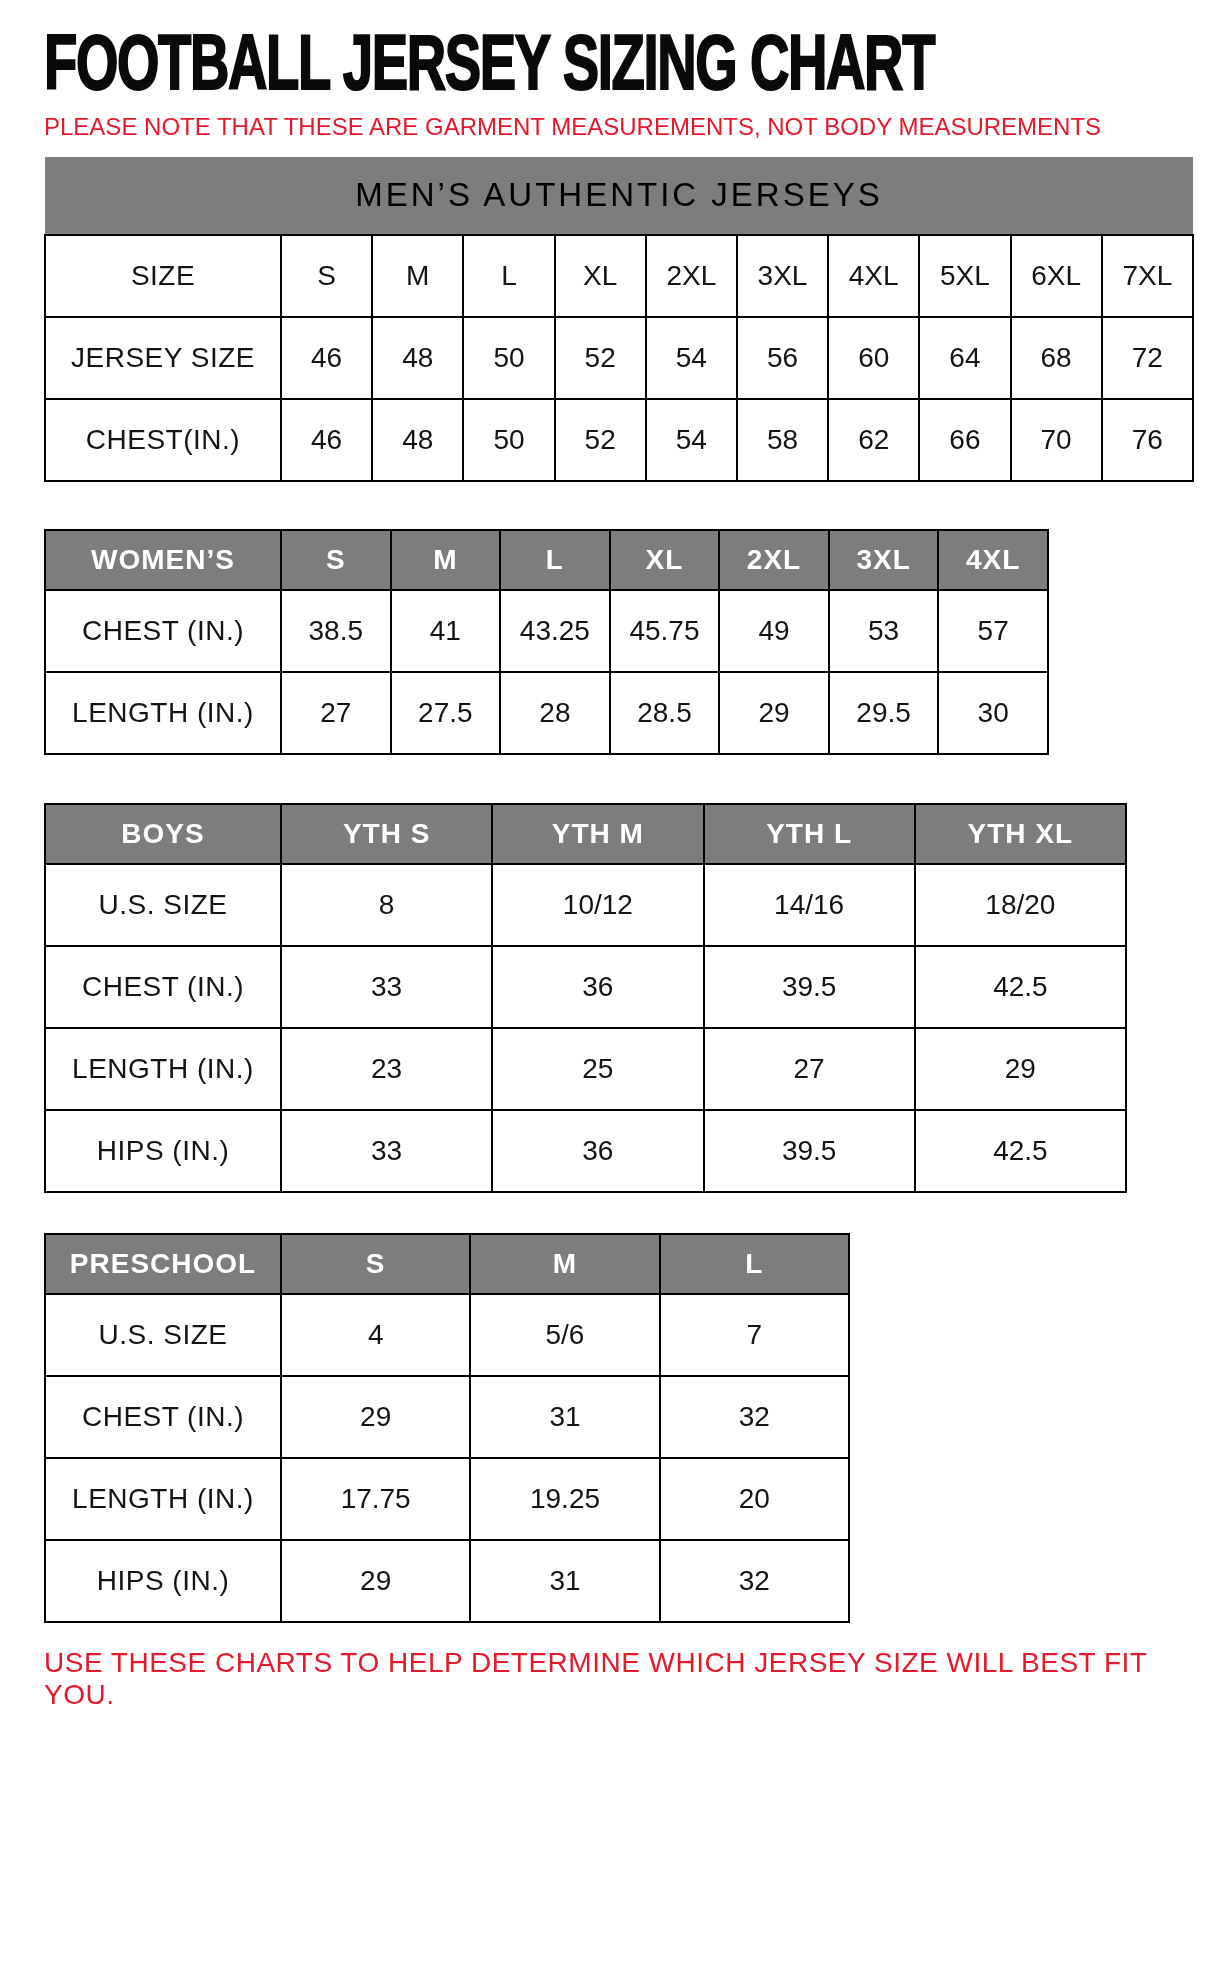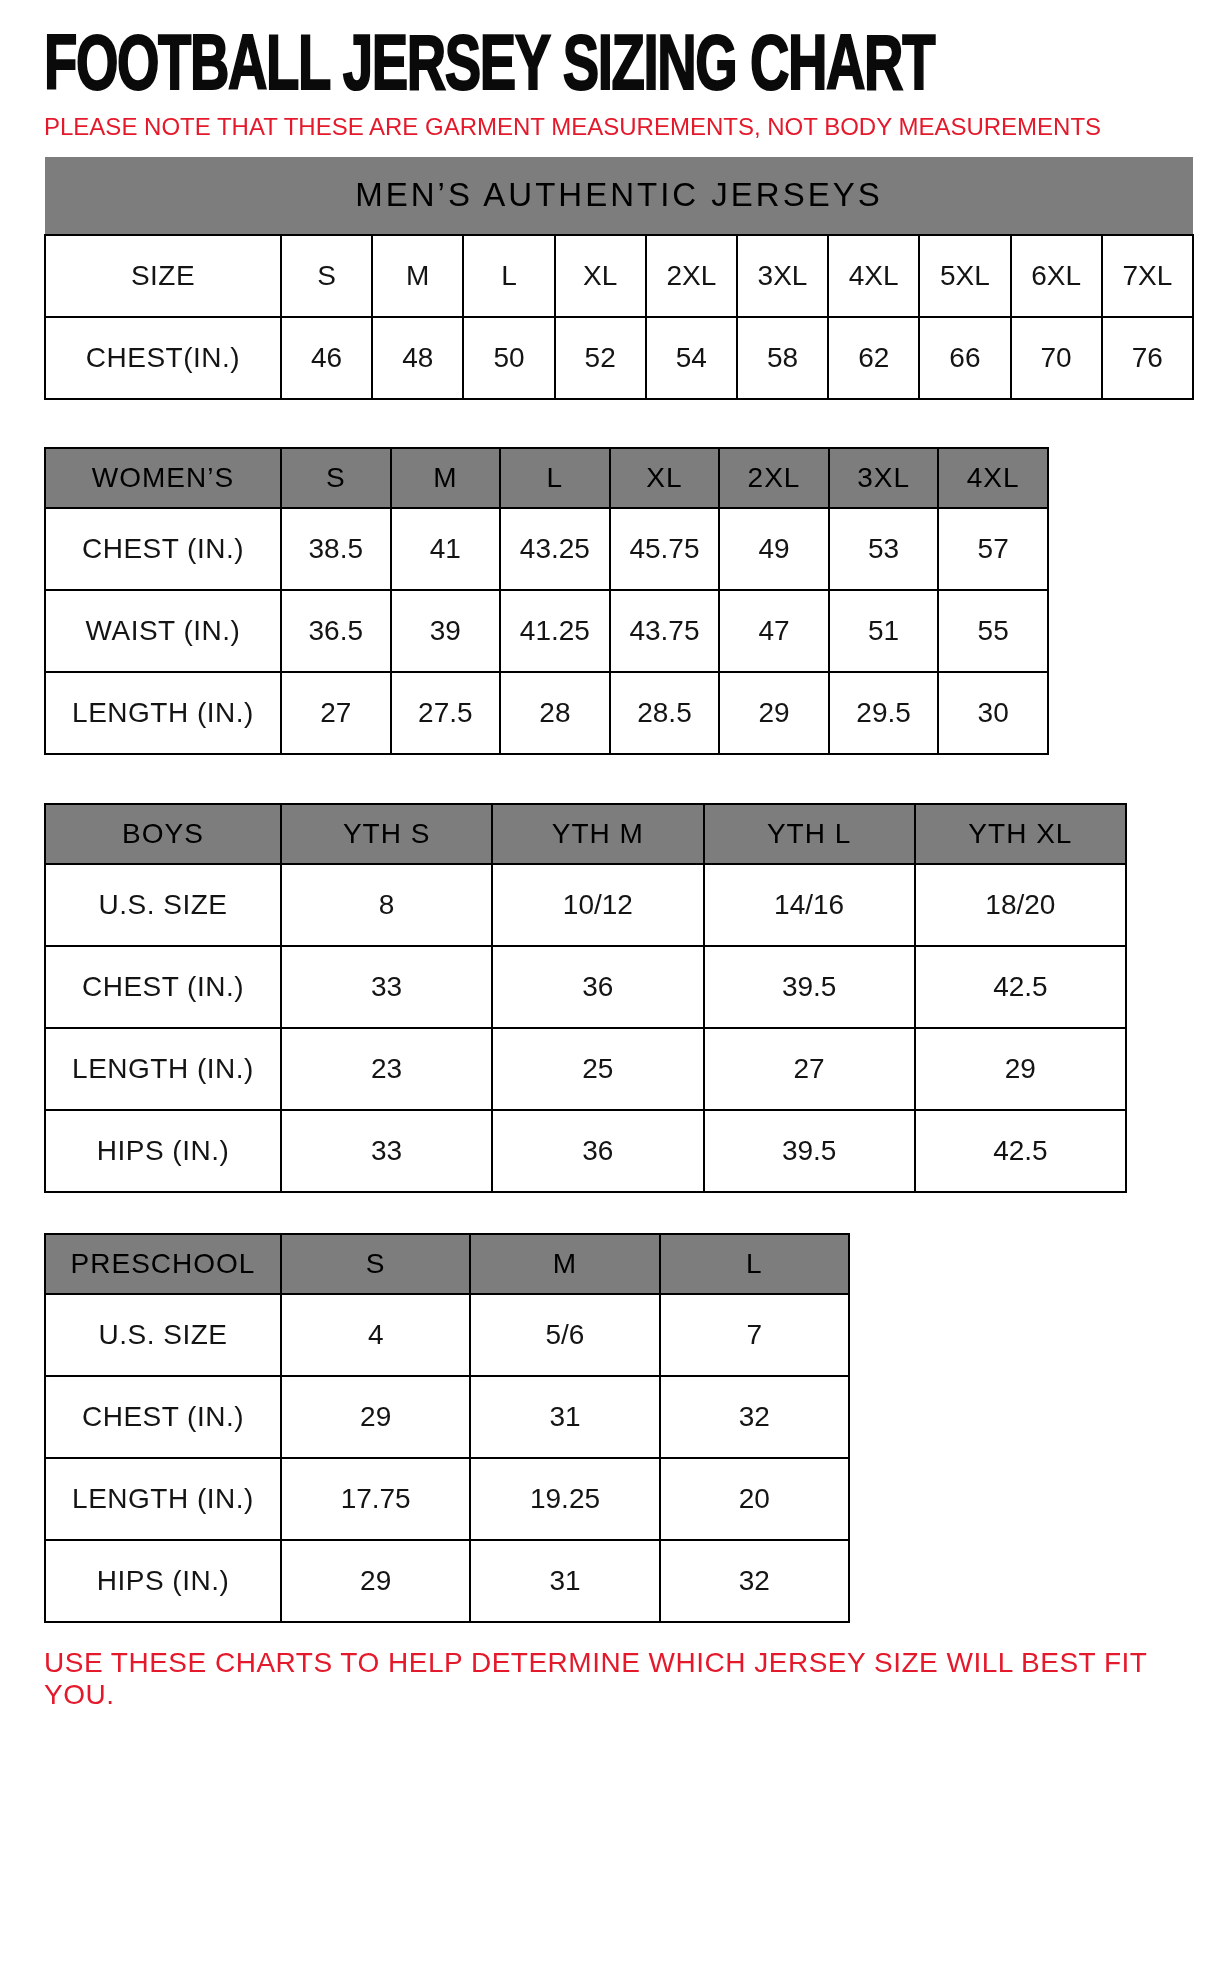--- a/index.html
+++ b/index.html
@@ -57,24 +57,24 @@
     border: 0;
     background: var(--gray);
     color: #000000;
     height: 78px;
     font-size: 33px;
     letter-spacing: 3px;
     font-weight: 400;
   }
   .tbl tr.head-row th {
     background: var(--gray);
-    color: #000000;
+    color: #ffffff;
     height: 60px;
     letter-spacing: 1px;
-    font-weight: 400;
+    font-weight: 700;
   }
   .tbl th.row-label {
     white-space: pre-line;
     letter-spacing: 0.5px;
     margin-left: 36px;
   }
   .footer-note {
     margin-top: 24px;
     font-size: 28px;
     color: var(--red);
@@ -105,20 +105,33 @@
           <td>L</td>
           <td>XL</td>
           <td>2XL</td>
           <td>3XL</td>
           <td>4XL</td>
           <td>5XL</td>
           <td>6XL</td>
           <td>7XL</td>
         </tr>
         <tr>
+          <th class="row-label">JERSEY SIZE</th>
+          <td>46</td>
+          <td>48</td>
+          <td>50</td>
+          <td>52</td>
+          <td>54</td>
+          <td>56</td>
+          <td>60</td>
+          <td>64</td>
+          <td>68</td>
+          <td>72</td>
+        </tr>
+        <tr>
           <th class="row-label">CHEST(IN.)</th>
           <td>46</td>
           <td>48</td>
           <td>50</td>
           <td>52</td>
           <td>54</td>
           <td>58</td>
           <td>62</td>
           <td>66</td>
           <td>70</td>
@@ -146,30 +159,20 @@
           <th class="row-label">CHEST (IN.)</th>
           <td>38.5</td>
           <td>41</td>
           <td>43.25</td>
           <td>45.75</td>
           <td>49</td>
           <td>53</td>
           <td>57</td>
         </tr>
         <tr>
-          <th class="row-label">WAIST (IN.)</th>
-          <td>36.5</td>
-          <td>39</td>
-          <td>41.25</td>
-          <td>43.75</td>
-          <td>47</td>
-          <td>51</td>
-          <td>55</td>
-        </tr>
-        <tr>
           <th class="row-label">LENGTH (IN.)</th>
           <td>27</td>
           <td>27.5</td>
           <td>28</td>
           <td>28.5</td>
           <td>29</td>
           <td>29.5</td>
           <td>30</td>
         </tr>
       </tbody>

